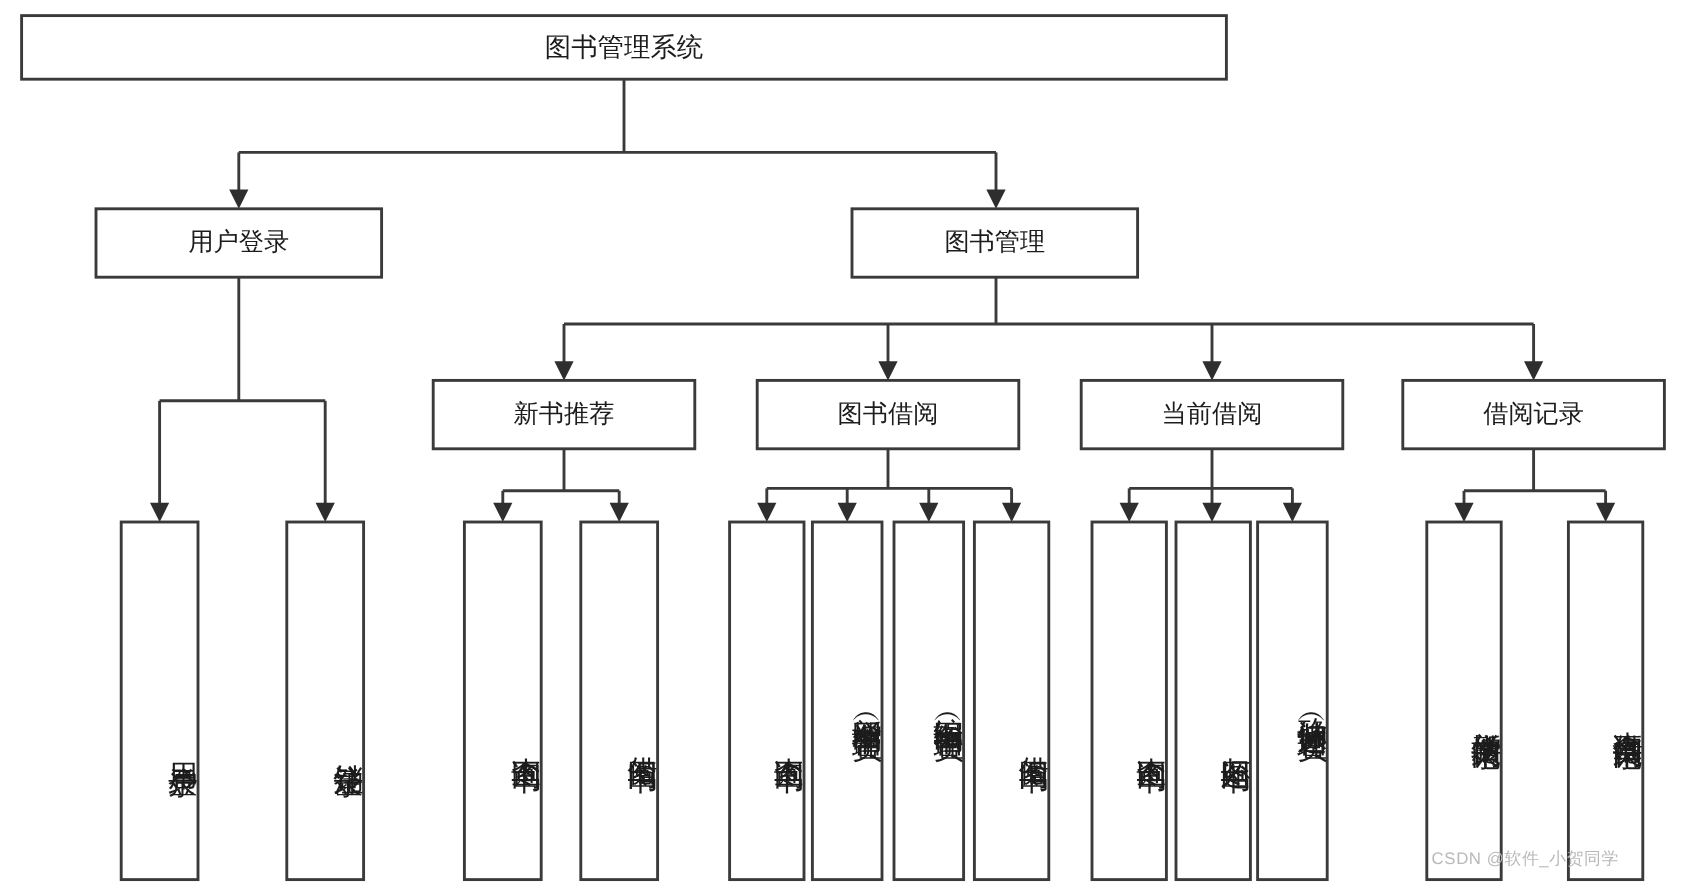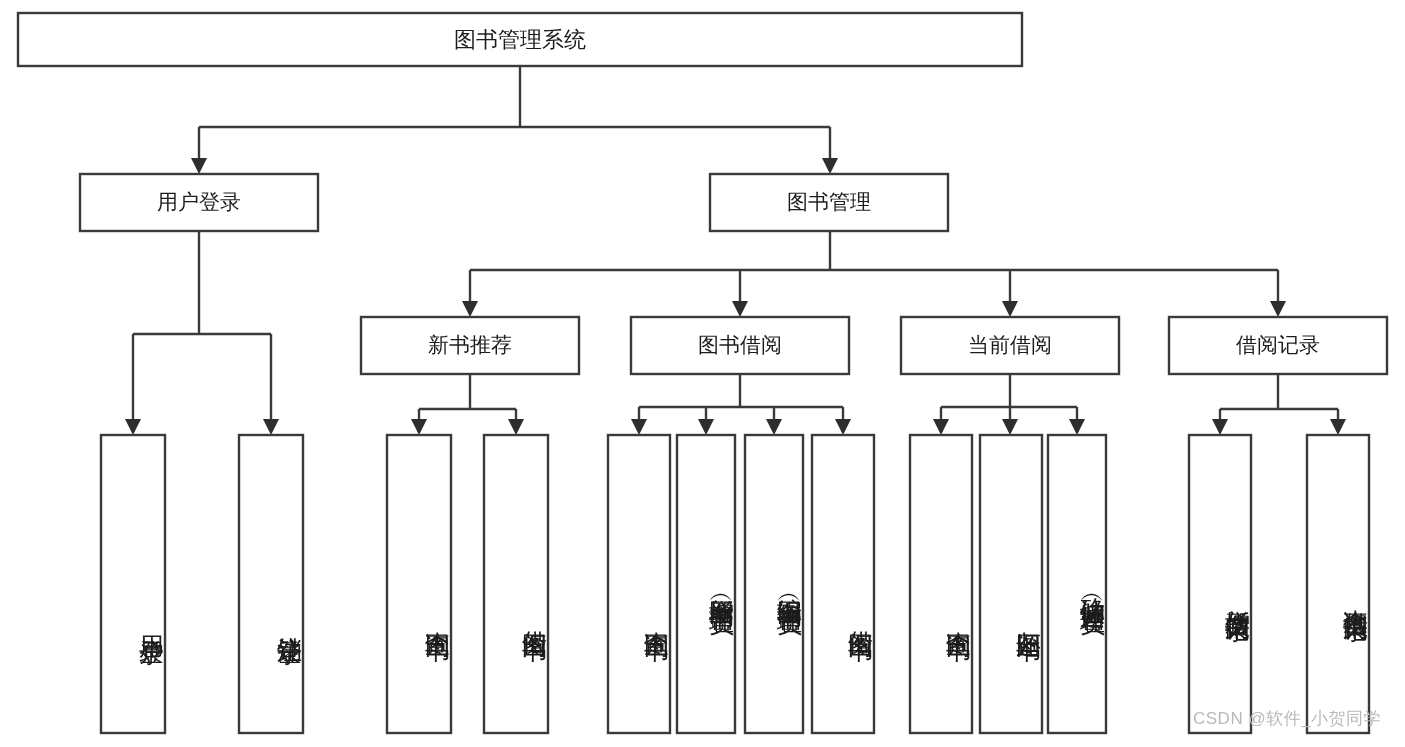--- a/index.html
+++ b/index.html
@@ -68,21 +68,21 @@
     display: flex;
     align-items: flex-start;
     justify-content: center;
     white-space: nowrap;
     pointer-events: none;
     user-select: none;
   }
   .watermark {
     position: absolute;
     font-family: "Liberation Sans", "DejaVu Sans", sans-serif;
-    font-size: 17px;
+    font-size: 14px;
     color: #b9b9b9;
     white-space: nowrap;
     letter-spacing: 0.5px;
   }
 </style>
 </head>
 <body>
 
 <div id="diagram-root">
 

